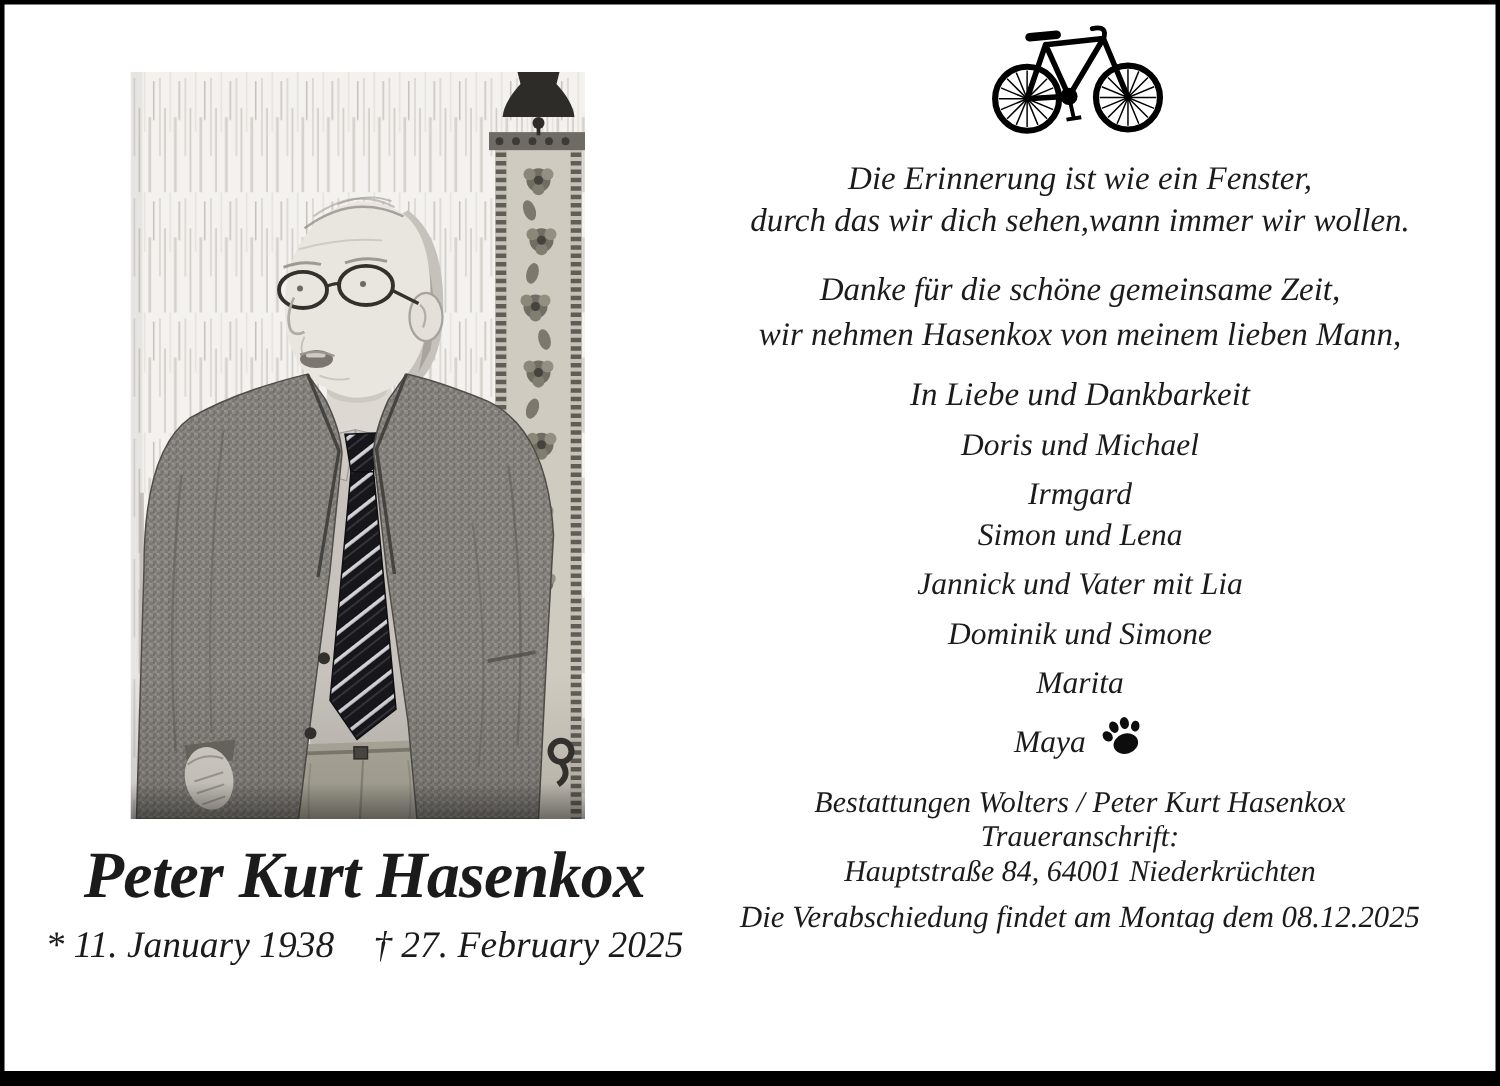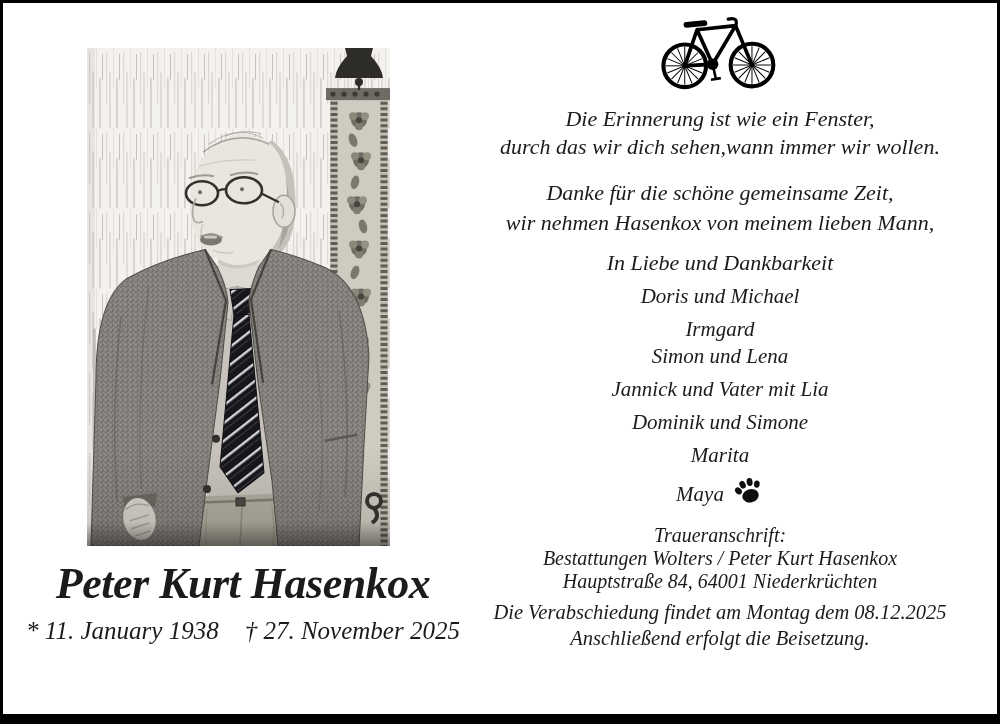--- a/index.html
+++ b/index.html
@@ -221,21 +221,21 @@
         </g>
       </g>
 
       <rect y="400" width="303" height="97" fill="url(#botshade)"></rect>
     </svg>
   </div>
 
   <div class="left-caption">
     <div class="name">Peter Kurt Hasenkox</div>
     <div class="dates">
-      <span>* 11. January 1938</span><span class="death">† 27. November 2025</span>
+      <span>* 11. January 1938</span><span class="death">† 27. February 2025</span>
     </div>
   </div>
 
   <div class="right-col">
 
     <div class="bike">
       <svg viewBox="0 0 150 100">
         <g stroke="#000" stroke-width="1.2">
           <g transform="translate(32,62)">
             <line x1="-23" y1="0" x2="23" y2="0"></line>
@@ -298,24 +298,23 @@
             <ellipse cx="6" cy="14" rx="3.6" ry="4.6" transform="rotate(-25 6 14)"></ellipse>
             <ellipse cx="13" cy="8.5" rx="3.6" ry="4.8" transform="rotate(-8 13 8.5)"></ellipse>
             <ellipse cx="22" cy="8" rx="3.6" ry="4.8" transform="rotate(8 22 8)"></ellipse>
             <ellipse cx="29.5" cy="13" rx="3.4" ry="4.4" transform="rotate(25 29.5 13)"></ellipse>
           </g>
         </svg>
       </span>
     </div>
 
     <div class="contact">
+      <div>Bestattungen Wolters / Peter Kurt Hasenkox</div>
       <div>Traueranschrift:</div>
-      <div>Bestattungen Wolters / Peter Kurt Hasenkox</div>
       <div>Hauptstraße 84, 64001 Niederkrüchten</div>
     </div>
 
     <div class="service">
       <div>Die Verabschiedung findet am Montag dem 08.12.2025</div>
-      <div>Anschließend erfolgt die Beisetzung.</div>
     </div>
 
   </div>
 </div>
 
 </body></html>

